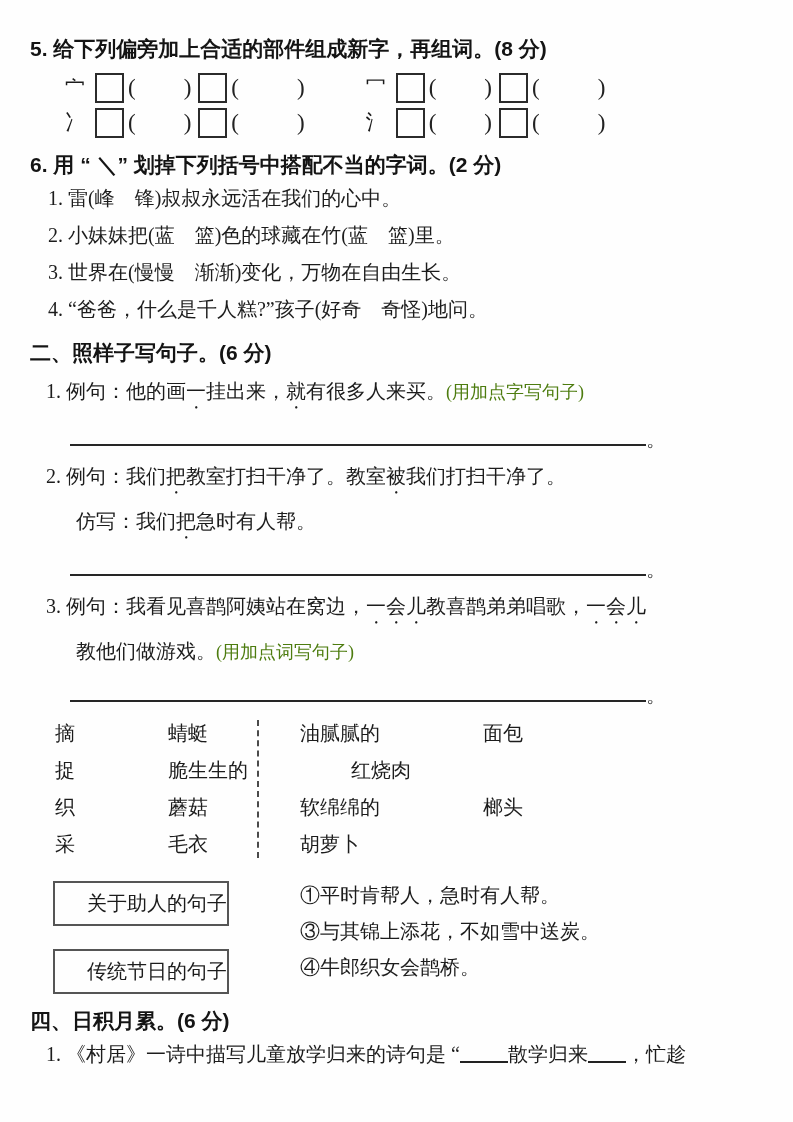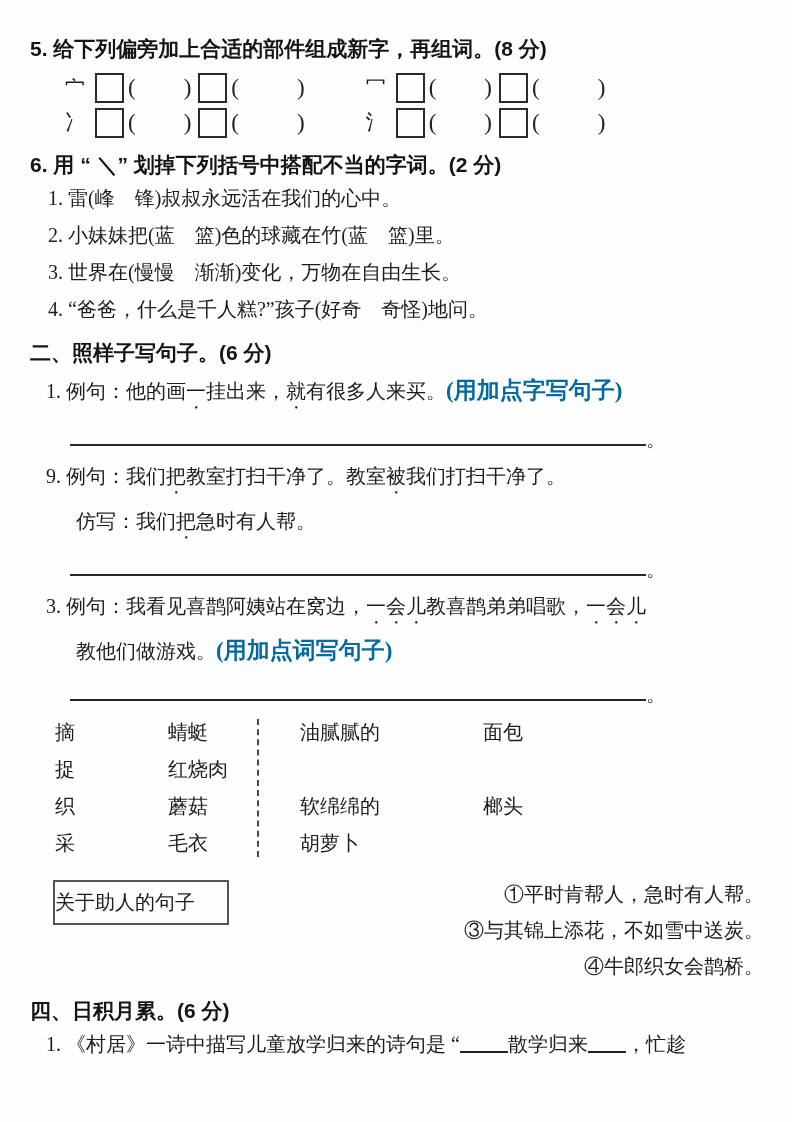--- a/index.html
+++ b/index.html
@@ -30,21 +30,21 @@
   .rad{display:inline-block;width:26px;text-align:center;font-size:20px;}
   .wbox{display:inline-block;width:25px;height:26px;border:2px solid #2b2b2b;margin:0 4px 0 7px;}
   .par{font-size:23px;color:#222;line-height:26px;}
   .gap{display:inline-block;height:10px;}
   .g1{width:48px}.g2{width:58px}
 
   
   .qitem{line-height:37px;padding-left:18px;}
   .s2line{line-height:34px;padding-left:16px;margin-top:6px;}
   .s2cont{padding-left:46px;}
-  .note{font-size:23px;color:#0369a1;font-weight:bold;}
+  .note{font-size:18px;color:#4d7c0f;}
   .dm{
     -webkit-text-emphasis:filled dot;
     -webkit-text-emphasis-position:under right;
     text-emphasis:filled dot;
     text-emphasis-position:under right;
   }
   .ansrow{margin:14px 0 8px 0;padding-left:40px;line-height:24px;}
   .uline{display:inline-block;width:576px;height:16px;border-bottom:2px solid #262626;}
 
   
@@ -52,26 +52,26 @@
   .mrow{display:flex;align-items:center;height:37px;padding-left:25px;}
   .mA{width:113px}.mB{width:132px}.mC{width:183px}.mD{flex:none}
   .mdivider{position:absolute;left:227px;top:5px;bottom:5px;border-left:2px dashed #4a4a4a;width:0;}
 
   
   .catarea{display:flex;margin-top:14px;}
   .catleft{width:270px;box-sizing:border-box;padding-left:23px;padding-top:4px;}
   .catbox{
     width:176px;box-sizing:border-box;
     border:2px solid #555;
-    text-align:left;
+    text-align:right;
     padding:7px 0;
     font-size:20px;
   }
   .catbox + .catbox{margin-top:23px;}
-  .catright{flex:1;text-align:right;}
+  .catright{flex:1;}
   .catright .sline{line-height:36px;}
 
   
   .s4line{line-height:36px;padding-left:16px;}
   .bl{display:inline-block;border-bottom:2px solid #222;height:16px;vertical-align:-2px;}
   .w48{width:48px}.w38{width:38px}
 </style>
 </head>
 <body>
 
@@ -138,21 +138,21 @@
   <div class="h mt10">二、照样子写句子。(6 分)</div>
 
   <div class="s2line">
     <span>1. 例句：他的画</span><span class="dm">一</span><span>挂出来，</span><span class="dm">就</span><span>有很多人来买。</span><span class="note">(用加点字写句子)</span>
   </div>
   <div class="ansrow">
     <span class="uline"></span><span>。</span>
   </div>
 
   <div class="s2line">
-    <span>9. 例句：我们</span><span class="dm">把</span><span>教室打扫干净了。教室</span><span class="dm">被</span><span>我们打扫干净了。</span>
+    <span>2. 例句：我们</span><span class="dm">把</span><span>教室打扫干净了。教室</span><span class="dm">被</span><span>我们打扫干净了。</span>
   </div>
   <div class="s2line s2cont">
     <span>仿写：我们</span><span class="dm">把</span><span>急时有人帮。</span>
   </div>
   <div class="ansrow">
     <span class="uline"></span><span>。</span>
   </div>
 
   <div class="s2line">
     <span>3. 例句：我看见喜鹊阿姨站在窝边，</span><span class="dm">一会儿</span><span>教喜鹊弟弟唱歌，</span><span class="dm">一会儿</span>
@@ -168,38 +168,40 @@
   <div class="match">
     <div class="mdivider"></div>
     <div class="mrow">
       <span class="mA">摘</span>
       <span class="mB">蜻蜓</span>
       <span class="mC">油腻腻的</span>
       <span class="mD">面包</span>
     </div>
     <div class="mrow">
       <span class="mA">捉</span>
+      <span class="mC">脆生生的</span>
       <span class="mD">红烧肉</span>
     </div>
     <div class="mrow">
       <span class="mA">织</span>
       <span class="mB">蘑菇</span>
       <span class="mC">软绵绵的</span>
       <span class="mD">榔头</span>
     </div>
     <div class="mrow">
       <span class="mA">采</span>
       <span class="mB">毛衣</span>
       <span class="mD">胡萝卜</span>
     </div>
   </div>
 
   <div class="catarea">
     <div class="catleft">
       <div class="catbox">关于助人的句子</div>
+      <div class="catbox">传统节日的句子</div>
     </div>
     <div class="catright">
       <div class="sline">①平时肯帮人，急时有人帮。</div>
       <div class="sline">③与其锦上添花，不如雪中送炭。</div>
       <div class="sline">④牛郎织女会鹊桥。</div>
     </div>
   </div>
 
   <div class="h mt12">四、日积月累。(6 分)</div>
 

